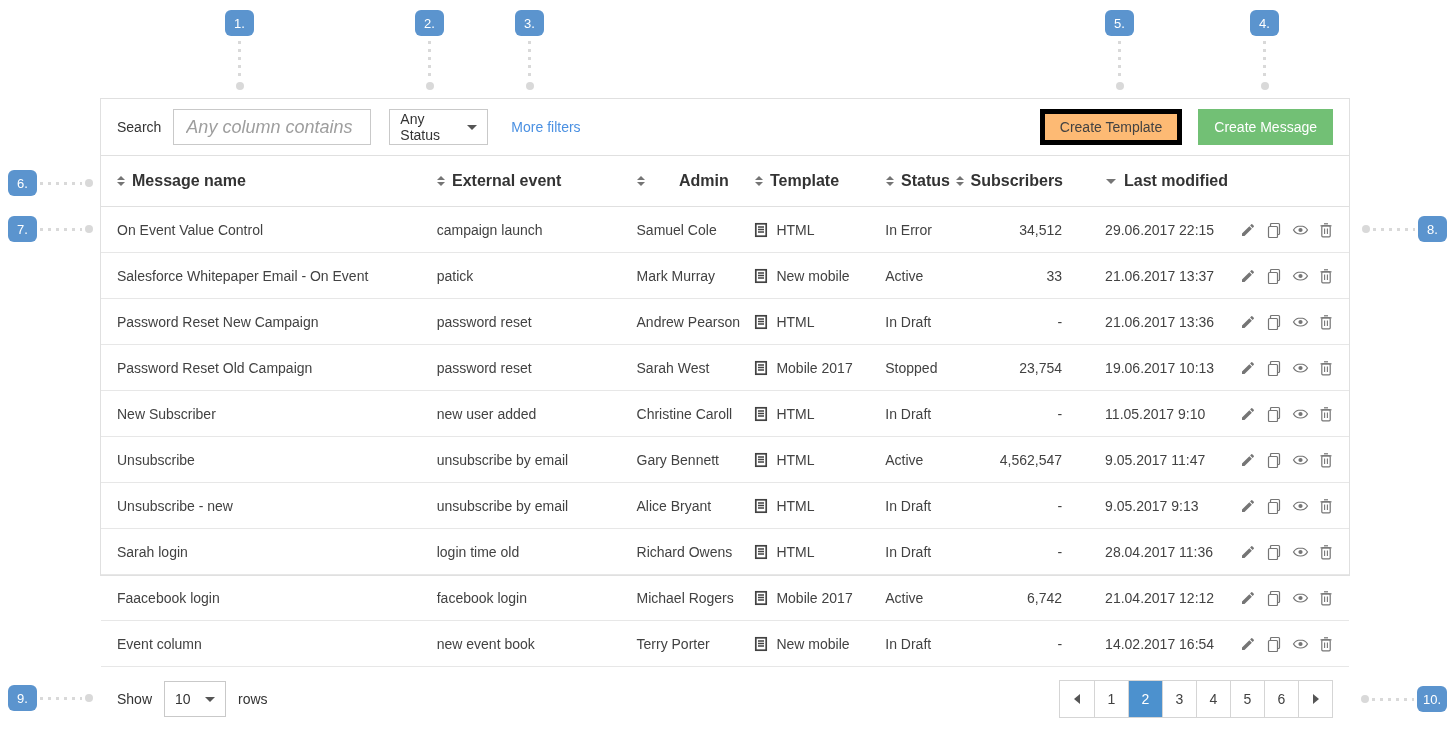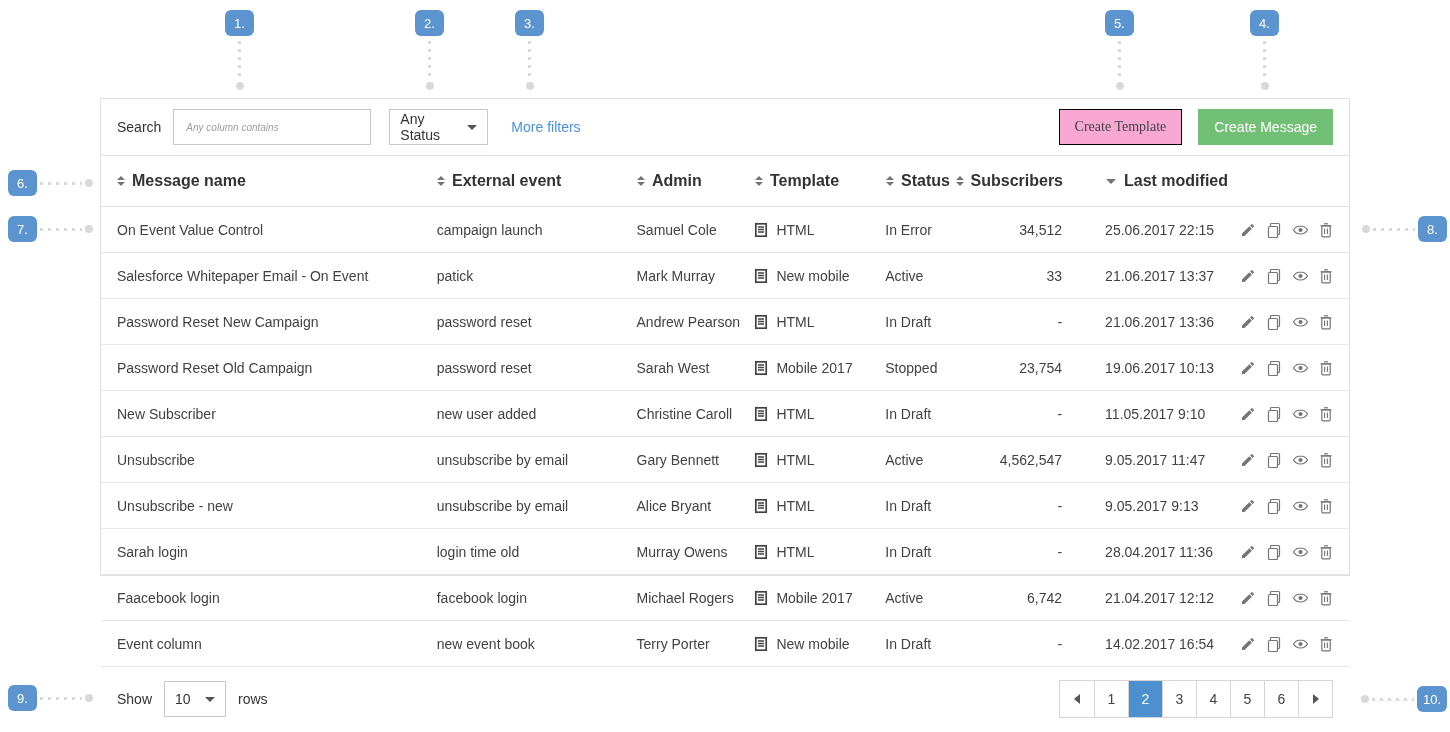--- a/index.html
+++ b/index.html
@@ -21,53 +21,53 @@
 
   
   .panel { position:absolute; left:100px; top:98px; width:1250px; height:478px;
            background:#fff; border:1px solid #e0e0e0; }
 
   
   .toolbar { height:56px; display:flex; align-items:center; padding:0 16px; }
   .lbl { font-size:14px; color:#333; }
   .search-label { margin-right:12px; }
   .search-input { width:198px; height:36px; border:1px solid #c9c9c9; padding:0 12px;
-                  font-size:10px; color:#424242; font-family:"Liberation Sans",sans-serif; outline:none; }
+                  font-size:18px; color:#424242; font-family:"Liberation Sans",sans-serif; outline:none; }
   .search-input::placeholder { color:#9e9e9e; font-style:italic; }
   .select-box { height:36px; border:1px solid #c9c9c9; background:#fff; display:flex;
                 align-items:center; justify-content:space-between; padding:0 10px;
                 font-size:14px; color:#333; cursor:pointer; }
   .status-select { width:99px; margin-left:18px; }
   .caret-down { width:0; height:0; border-left:5px solid transparent; border-right:5px solid transparent;
                 border-top:5px solid #555; }
   .more-filters { margin-left:23px; font-size:14px; color:#4a90e2; text-decoration:none; cursor:pointer; }
   .spacer { flex:1; }
   .btn { height:36px; padding:0 15px; font-size:14px; cursor:pointer; font-family:"Liberation Sans",sans-serif; }
-  .btn-outline { background:#f9a8d4; border:1px solid #000000; color:#424242;font-family:Liberation Serif, serif; }
+  .btn-outline { background:#fdba74; border:5px solid #000000; color:#424242; }
   .btn-green { background:#72c075; border:1px solid #72c075; color:#fff; margin-left:16px; }
 
   
   .thead { display:flex; align-items:center; height:52px; padding:0 16px;
            border-top:1px solid #e0e0e0; border-bottom:1px solid #e0e0e0;
            font-size:16px; font-weight:bold; color:#333; }
   .hcell { display:flex; align-items:center; }
   .sort { display:flex; flex-direction:column; align-items:center; margin-right:7px; }
   .tri-up { width:0; height:0; border-left:4px solid transparent; border-right:4px solid transparent;
             border-bottom:4px solid #757575; margin-bottom:2px; }
   .tri-down { width:0; height:0; border-left:4px solid transparent; border-right:4px solid transparent;
               border-top:4px solid #757575; }
   .tri-desc { width:0; height:0; border-left:5px solid transparent; border-right:5px solid transparent;
               border-top:5px solid #757575; margin-right:8px; }
 
   .trow { display:flex; align-items:center; height:46px; padding:0 16px;
           border-bottom:1px solid #e7e7e7; font-size:14px; color:#424242; }
 
   .col-name     { width:320px; }
   .col-event    { width:200px; }
-  .col-admin    { width:118px; }
+  .col-admin    { width:118px;gap:27px; }
   .col-template { width:131px; display:flex; align-items:center; }
   .col-status   { width:93px; }
   .col-subs     { width:84px; text-align:right; justify-content:flex-end; }
   .col-modified { width:178px; padding-left:43px; }
   .col-actions  { flex:1; display:flex; align-items:center; justify-content:flex-end; gap:10px; }
   .hcell.col-subs { display:flex; }
   .hcell.col-modified { display:flex; }
 
   .doc-icon { margin-right:8px; display:inline-flex; }
   .action { display:inline-flex; cursor:pointer; }
@@ -215,21 +215,21 @@
         <span class="doc-icon">
           <svg width="14" height="16" viewBox="0 0 14 16">
               <rect x="1.8" y="1.8" width="10.4" height="12.4" fill="none" stroke="#424242" stroke-width="1.7"></rect>
               <path d="M4 5h6M4 7.5h6M4 10h6" stroke="#424242" stroke-width="1.5" fill="none"></path>
             </svg>
         </span>
         <span>HTML</span>
       </div>
       <div class="col-status">In Error</div>
       <div class="col-subs">34,512</div>
-      <div class="col-modified">25.06.2017 22:15</div>
+      <div class="col-modified">29.06.2017 22:15</div>
       <div class="col-actions">
         <span class="action">
           <svg width="16" height="16" viewBox="0 0 24 24">
               <path fill="#757575" d="M3 17.25V21h3.75L17.81 9.94l-3.75-3.75L3 17.25zM20.71 7.04c.39-.39.39-1.02 0-1.41l-2.34-2.34a.996.996 0 0 0-1.41 0l-1.83 1.83 3.75 3.75 1.83-1.83z"></path>
             </svg>
         </span>
         <span class="action">
           <svg width="16" height="16" viewBox="0 0 16 16">
               <rect x="4.5" y="1.5" width="9" height="11" rx="1" fill="#fff" stroke="#757575" stroke-width="1.2"></rect>
               <rect x="2.5" y="4.5" width="9" height="11" rx="1" fill="#fff" stroke="#757575" stroke-width="1.2"></rect>
@@ -518,21 +518,21 @@
               <rect x="2.8" y="3.8" width="8.4" height="11" rx="1" fill="none" stroke="#757575" stroke-width="1.2"></rect>
               <path d="M5.6 6.5v5.5M8.4 6.5v5.5" stroke="#757575" stroke-width="1.1" fill="none"></path>
             </svg>
         </span>
       </div>
     </div>
 
     <div class="trow">
       <div class="col-name">Sarah login</div>
       <div class="col-event">login time old</div>
-      <div class="col-admin">Murray Owens</div>
+      <div class="col-admin">Richard Owens</div>
       <div class="col-template">
         <span class="doc-icon">
           <svg width="14" height="16" viewBox="0 0 14 16">
               <rect x="1.8" y="1.8" width="10.4" height="12.4" fill="none" stroke="#424242" stroke-width="1.7"></rect>
               <path d="M4 5h6M4 7.5h6M4 10h6" stroke="#424242" stroke-width="1.5" fill="none"></path>
             </svg>
         </span>
         <span>HTML</span>
       </div>
       <div class="col-status">In Draft</div>

